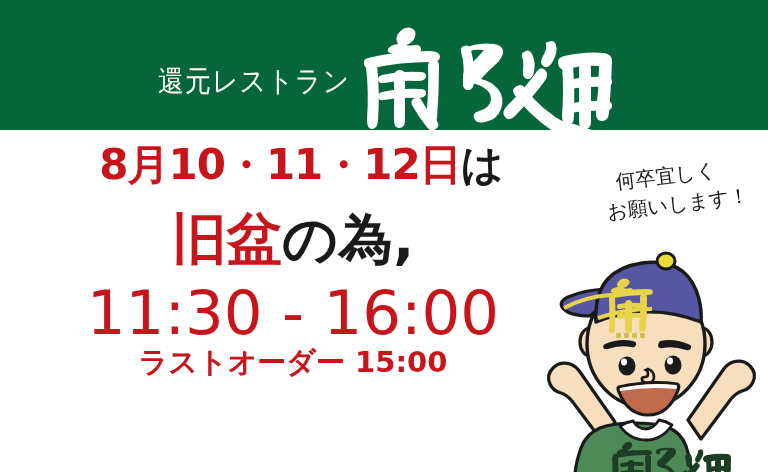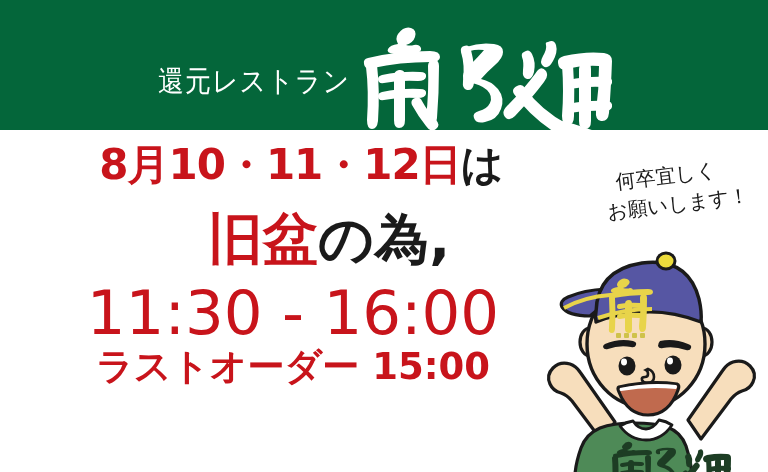--- a/index.html
+++ b/index.html
@@ -80,42 +80,41 @@
   .line-reason {
     position: absolute;
     left: 0; top: 82px;
     width: 586px;
     text-align: center;
     white-space: nowrap;
     font-size: 55px;
     line-height: 1;
     font-weight: 700;
     font-family: "DejaVu Sans", "Liberation Sans", sans-serif;
-    margin-left: 36px;
   }
   .line-hours {
     position: absolute;
     left: 0; top: 152px;
     width: 586px;
     text-align: center;
     white-space: nowrap;
     font-size: 61px;
     line-height: 1;
     font-weight: 400;
     color: #c8141b;
     font-family: "DejaVu Sans", "Liberation Sans", sans-serif;
     letter-spacing: 0px;
   }
   .line-lastorder {
     position: absolute;
     left: 0; top: 218px;
     width: 586px;
     text-align: center;
     white-space: nowrap;
-    font-size: 37px;
+    font-size: 29px;
     line-height: 1;
     font-weight: 700;
     color: #c8141b;
     font-family: "DejaVu Sans", "Liberation Sans", sans-serif;
   }
   .line-closing {
     position: absolute;
     left: 0; top: 262px;
     width: 600px;
     text-align: center;

